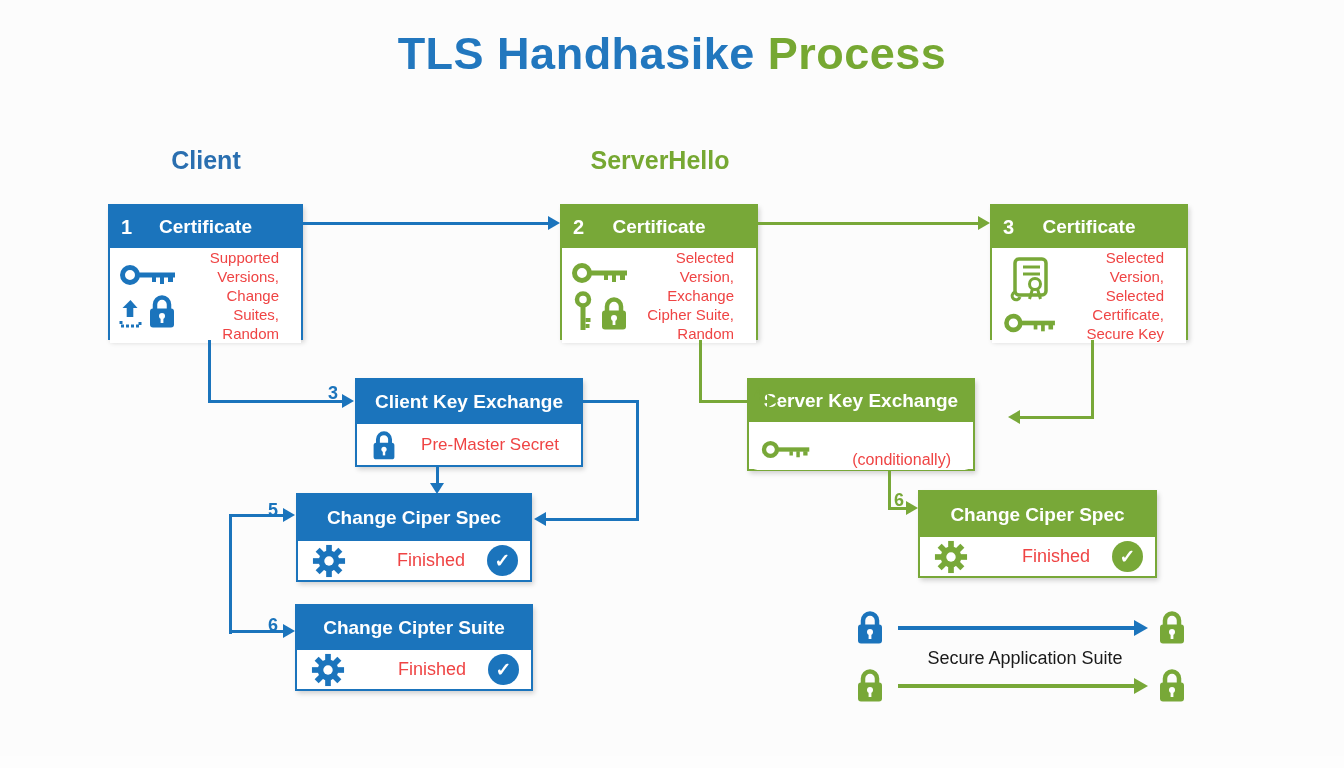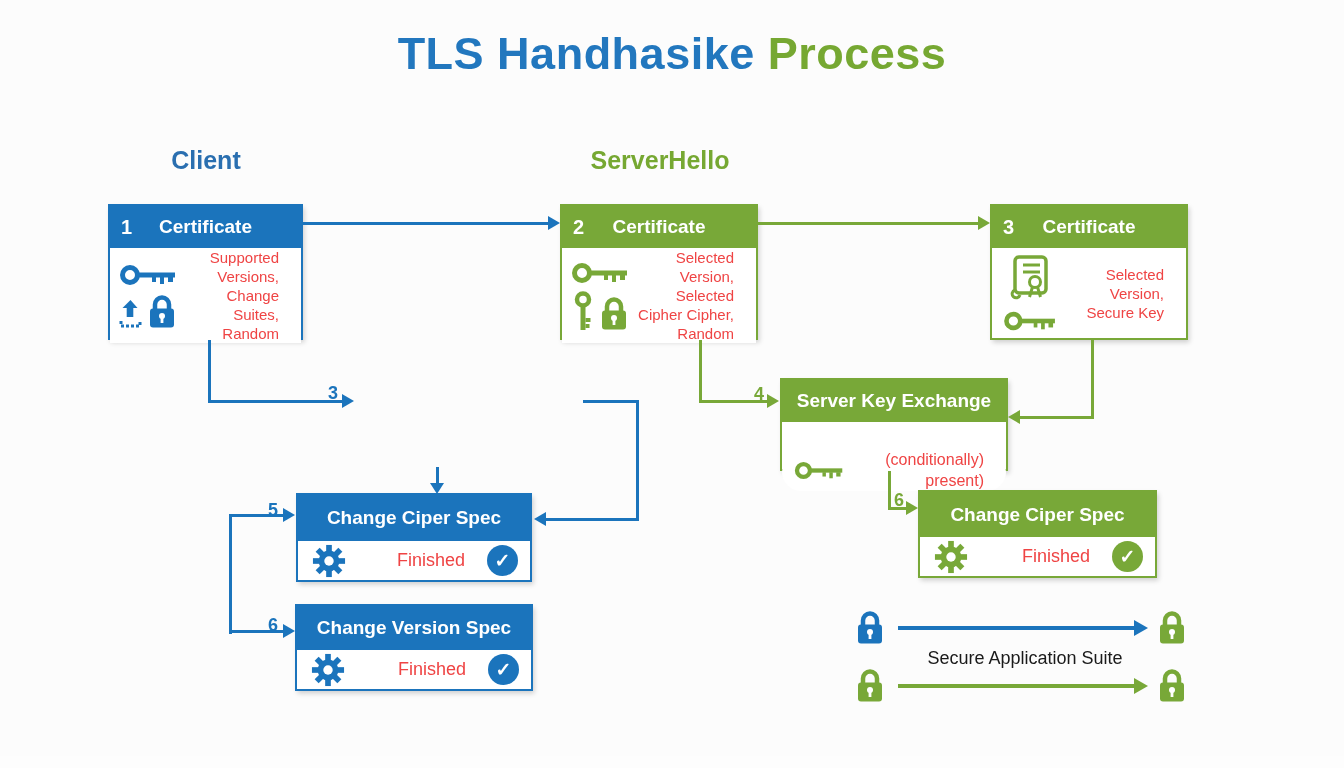--- a/index.html
+++ b/index.html
@@ -154,21 +154,21 @@
                 <path d="M8,17 v-5.5 a7,7 0 0 1 14,0 V17" fill="none" stroke="#78a838" stroke-width="4.5"></path>
                 <rect x="3" y="15.5" width="24" height="19" rx="3" fill="#78a838"></rect>
                 <circle cx="15" cy="23" r="3" fill="#fff"></circle>
                 <rect x="13.6" y="24" width="2.8" height="6" fill="#fff"></rect>
               </svg>
           </span>
         </span>
       </div>
       <div class="btxt">
         <div>Selected Version,</div>
-        <div>Selected Cipher Cipher,</div>
+        <div>Exchange Cipher Suite,</div>
         <div>Random</div>
       </div>
     </div>
   </div>
 
   <div class="dbox green" style="left:990px;top:204px;width:198px;height:136px;">
     <div class="dhead green" style="height:42px;">
       <span class="dnum">3</span>
       <span>Certificate</span>
     </div>
@@ -189,43 +189,59 @@
               <circle cx="11" cy="13" r="7.5" fill="none" stroke="#78a838" stroke-width="5"></circle>
               <rect x="18" y="10.5" width="38" height="5" fill="#78a838"></rect>
               <rect x="33" y="15" width="4" height="5" fill="#78a838"></rect>
               <rect x="41" y="15" width="4" height="7" fill="#78a838"></rect>
               <rect x="49" y="15" width="5" height="5" fill="#78a838"></rect>
             </svg>
         </span>
       </div>
       <div class="btxt">
         <div>Selected Version,</div>
+        <div>Selected Certificate,</div>
         <div>Secure Key</div>
       </div>
     </div>
   </div>
 
-
-  <div class="dbox green" style="left:780px;top:378px;width:228px;height:93px;gap:31px;">
+  <div class="dbox blue" style="left:355px;top:378px;width:228px;height:89px;">
+    <div class="dhead blue" style="height:44px;">
+      <span>Client Key Exchange</span>
+    </div>
+    <div class="dbody">
+      <span class="icon" style="margin-left:14px;">
+        <svg width="26" height="32" viewBox="0 0 30 36">
+            <path d="M8,17 v-5.5 a7,7 0 0 1 14,0 V17" fill="none" stroke="#1b74bc" stroke-width="4.5"></path>
+            <rect x="3" y="15.5" width="24" height="19" rx="3" fill="#1b74bc"></rect>
+            <circle cx="15" cy="23" r="3" fill="#fff"></circle>
+            <rect x="13.6" y="24" width="2.8" height="6" fill="#fff"></rect>
+          </svg>
+      </span>
+      <div class="btxt" style="font-size:17px;">Pre-Master Secret</div>
+    </div>
+  </div>
+
+  <div class="dbox green" style="left:747px;top:378px;width:228px;height:93px;gap:31px;">
     <div class="dhead green" style="height:42px;">
       <span>Server Key Exchange</span>
     </div>
     <div class="dbody" style="position:relative;border-radius:21px;">
       <span class="icon" style="position:absolute;left:12px;bottom:9px;">
         <svg width="50" height="23" viewBox="0 0 58 26">
             <circle cx="11" cy="13" r="7.5" fill="none" stroke="#78a838" stroke-width="5"></circle>
             <rect x="18" y="10.5" width="38" height="5" fill="#78a838"></rect>
             <rect x="33" y="15" width="4" height="5" fill="#78a838"></rect>
             <rect x="41" y="15" width="4" height="7" fill="#78a838"></rect>
             <rect x="49" y="15" width="5" height="5" fill="#78a838"></rect>
           </svg>
       </span>
       <div class="btxt" style="font-size:16px;line-height:21px;margin-top:-4px;">
         <div>(conditionally)</div>
-        <div>present)</div>
       </div>
     </div>
   </div>
 
   <div class="dbox blue" style="left:296px;top:493px;width:236px;height:89px;">
     <div class="dhead blue" style="height:46px;">
       <span>Change Ciper Spec</span>
     </div>
     <div class="dbody">
       <span class="icon" style="margin-left:14px;">
@@ -240,21 +256,21 @@
             <circle cx="18" cy="18" r="5" fill="#fff"></circle>
           </svg>
       </span>
       <div class="btxt" style="font-size:18px;">Finished</div>
       <div class="check-circle blue" style="margin-right:12px;">✓</div>
     </div>
   </div>
 
   <div class="dbox blue" style="left:295px;top:604px;width:238px;height:87px;">
     <div class="dhead blue" style="height:44px;">
-      <span>Change Version Spec</span>
+      <span>Change Cipter Suite</span>
     </div>
     <div class="dbody">
       <span class="icon" style="margin-left:14px;">
         <svg width="34" height="34" viewBox="0 0 36 36">
             <g fill="#1b74bc">
               <rect x="15" y="1" width="6" height="34"></rect>
               <rect x="1" y="15" width="34" height="6"></rect>
               <rect x="15" y="1" width="6" height="34" transform="rotate(45 18 18)"></rect>
               <rect x="15" y="1" width="6" height="34" transform="rotate(-45 18 18)"></rect>
               <circle cx="18" cy="18" r="11"></circle>

